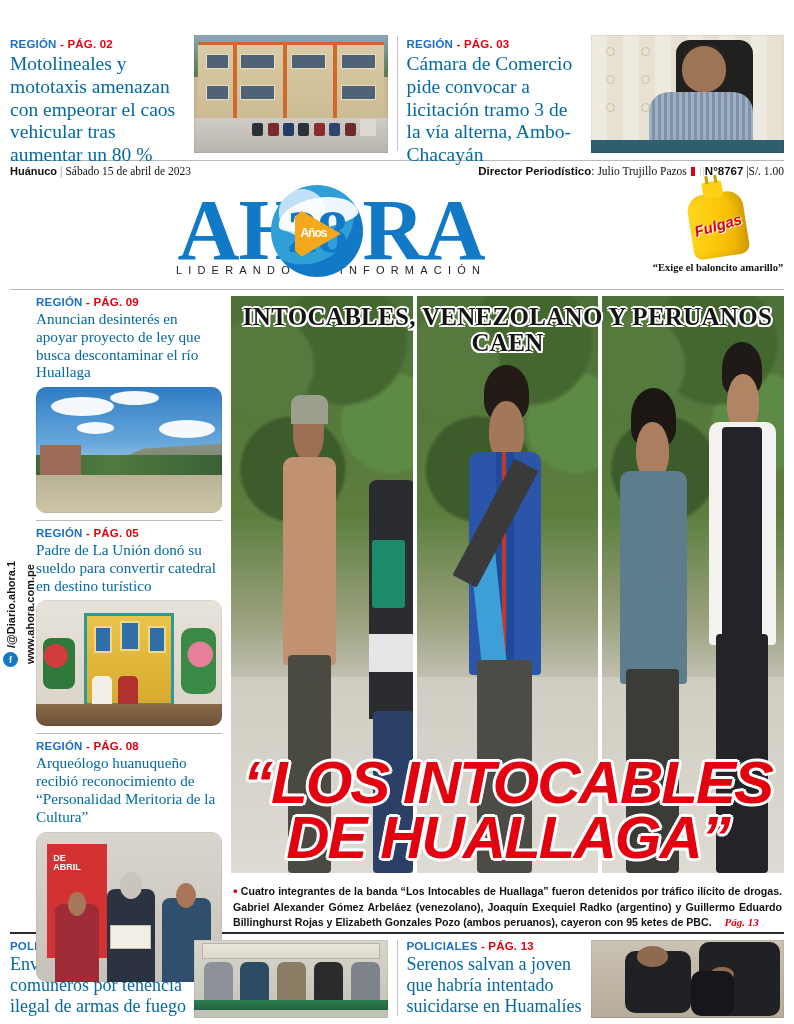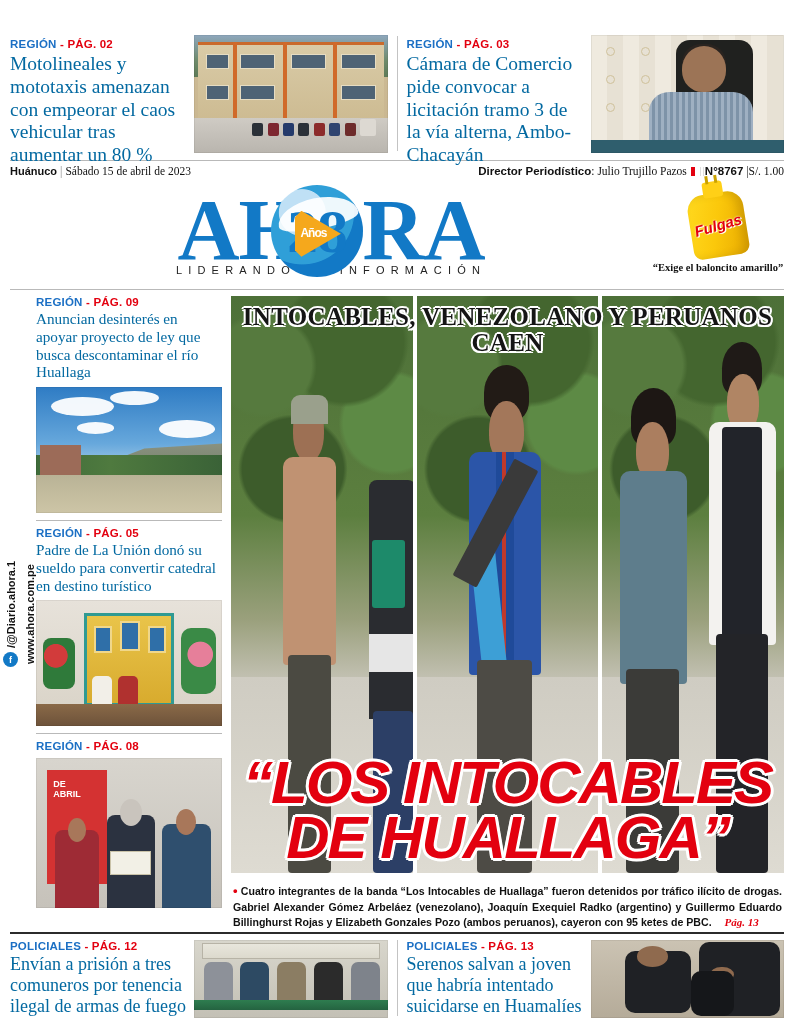--- a/index.html
+++ b/index.html
@@ -130,21 +130,21 @@
     font-family:"Liberation Sans", sans-serif; font-weight:bold; font-size:11px; color:#111; }
   .sicon{ width:15px; height:15px; border-radius:50%; color:#fff; font-size:9px;
     display:inline-flex; align-items:center; justify-content:center; transform:rotate(90deg);
     font-family:"Liberation Sans", sans-serif; font-weight:bold; }
   .sicon.fb{ background:#1279c6; }
 
   
   #left-col{ width:186px; flex:none; }
   #left-col .story{ margin-bottom:6px; }
   #left-col .hl{ font-size:15.2px; margin-top:2px; }
-  #left-col .pic{ height:126px; margin-top:6px; }
+  #left-col .pic{ height:126px; margin-top:6px;border-radius:10px; }
   #left-col .rule{ margin:7px 0 6px 0; }
 
   
   .pic-river{ background:linear-gradient(180deg,#2f7cc4 0%,#67a8dc 45%,#8fbfe3 58%,#7a8d6a 72%,#b9ae8a 100%); position:relative;}
   .pic-river .cloud{ position:absolute; background:#fff; border-radius:50%; opacity:.94; }
   .pic-river .hill{ position:absolute; right:0; top:44%; width:72%; height:34%;
     background:linear-gradient(180deg,#8a9280,#6e7a62); clip-path:polygon(0 64%,42% 14%,100% 2%,100% 100%,0 100%); }
   .pic-river .water{ position:absolute; left:0; bottom:0; width:100%; height:30%;
     background:linear-gradient(180deg,#b9b396,#cdc5a6); }
   .pic-river .trees{ position:absolute; left:0; bottom:22%; width:100%; height:24%;
@@ -397,20 +397,21 @@
       </div>
     </div>
 
     <div class="rule"></div>
 
     <div class="story">
       <div class="kicker">
         <span class="sec">REGIÓN</span>
         <span class="pg">- PÁG. 08</span>
       </div>
+      <div class="hl">Arqueólogo huanuqueño recibió reconocimiento de “Personalidad Meritoria de la Cultura”</div>
       <div class="pic photo pic-award" style="height:150px">
         <div class="banner">
             <span>DE<br>ABRIL</span>
           </div>
         <div class="p1"></div>
           <div class="fc" style="left:17%;bottom:44%;width:10%;height:16%"></div>
         <div class="p2"></div>
           <div class="fc" style="left:45%;bottom:55%;width:12%;height:18%;background:#c9c4bd"></div>
         <div class="p3"></div>
           <div class="fc" style="right:14%;bottom:49%;width:11%;height:17%"></div>

